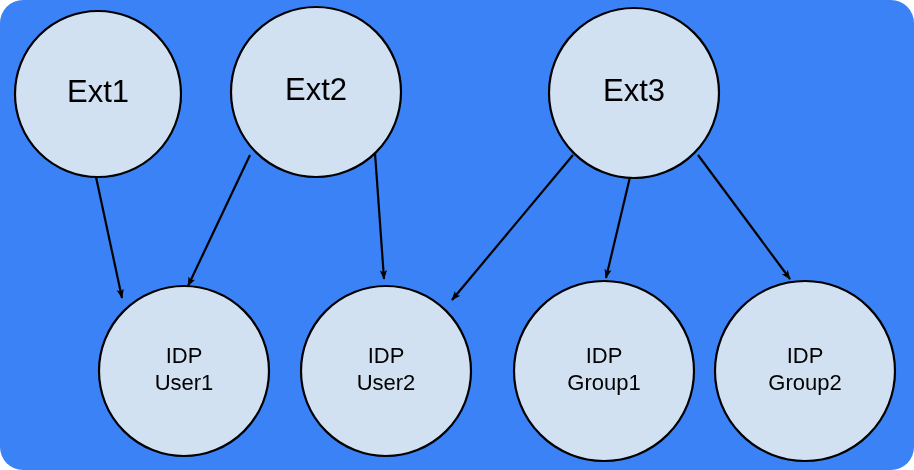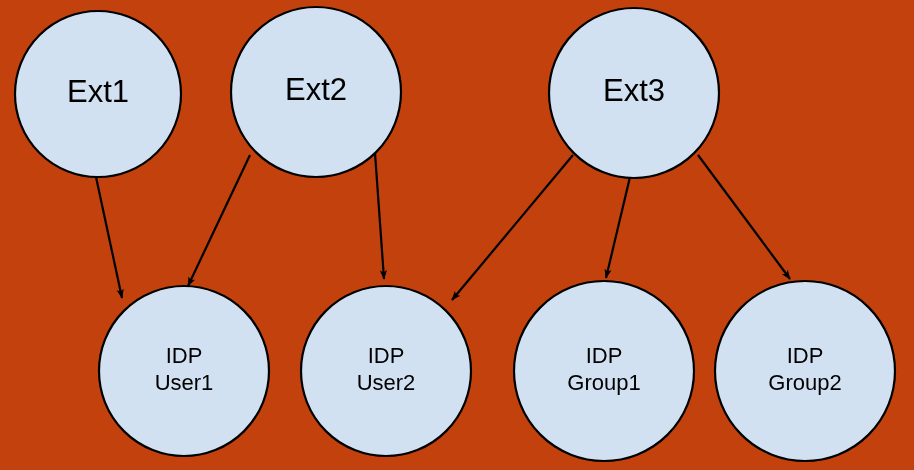--- a/index.html
+++ b/index.html
@@ -7,22 +7,23 @@
     padding: 0;
     background: #ffffff;
   }
   body {
     font-family: "Liberation Sans", sans-serif;
   }
   #canvas {
     position: relative;
     width: 914px;
     height: 470px;
-    background: #c2410c;
+    background: #3b82f6;
     overflow: hidden;
+    border-radius: 23px;
   }
   #graph-svg {
     position: absolute;
     left: 0;
     top: 0;
     width: 914px;
     height: 470px;
     display: block;
   }
   .node-circle {

